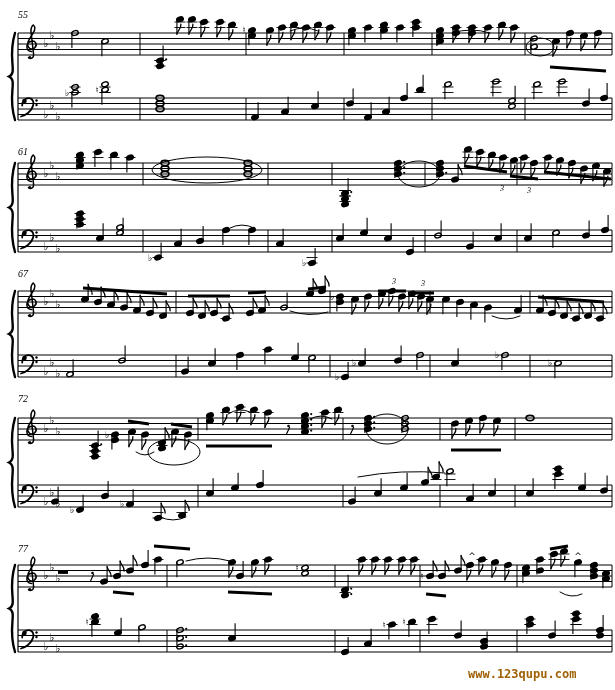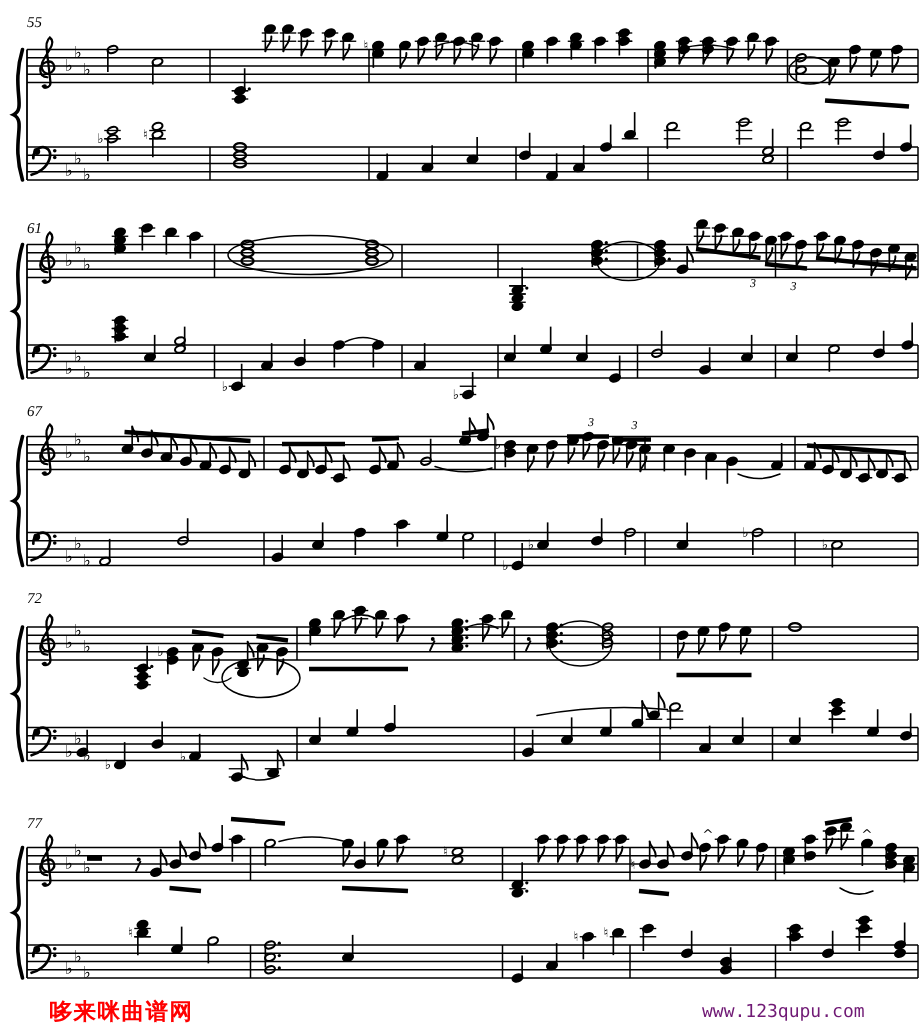--- a/index.html
+++ b/index.html
@@ -1032,15 +1032,14 @@
       <ellipse cx="576" cy="619" rx="3.4" ry="2.3" fill="#000000" stroke="#000000" stroke-width="1.4" transform="rotate(-18 576 619)"></ellipse>
       <line x1="572.9" y1="619" x2="572.9" y2="634" stroke="#000000" stroke-width="1.1"></line>
       <line x1="570.5" y1="624.5" x2="581.5" y2="624.5" stroke="#000000" stroke-width="0.9"></line>
       <line x1="570.5" y1="619" x2="581.5" y2="619" stroke="#000000" stroke-width="0.9"></line>
       <line x1="570.5" y1="613.5" x2="581.5" y2="613.5" stroke="#000000" stroke-width="0.9"></line>
       <ellipse cx="576" cy="613.5" rx="3.4" ry="2.3" fill="#000000" stroke="#000000" stroke-width="1.4" transform="rotate(-18 576 613.5)"></ellipse>
       <ellipse cx="600" cy="630" rx="3.4" ry="2.3" fill="#000000" stroke="#000000" stroke-width="1.4" transform="rotate(-18 600 630)"></ellipse>
       <line x1="603.1" y1="630" x2="603.1" y2="615" stroke="#000000" stroke-width="1.1"></line>
       <ellipse cx="600" cy="635.5" rx="3.4" ry="2.3" fill="#000000" stroke="#000000" stroke-width="1.4" transform="rotate(-18 600 635.5)"></ellipse>
     </svg>
-  <div id="wm-left" class="wm" style="color: rgb(255, 0, 0);">哆来咪曲谱网</div>
-  <div id="wm-right" class="wm" style="color: #701a75;">www.123qupu.com</div>
+  <div id="wm-right" class="wm" style="color: #a16207; font-weight: bold;">www.123qupu.com</div>
 </div>
 
 </body></html>

